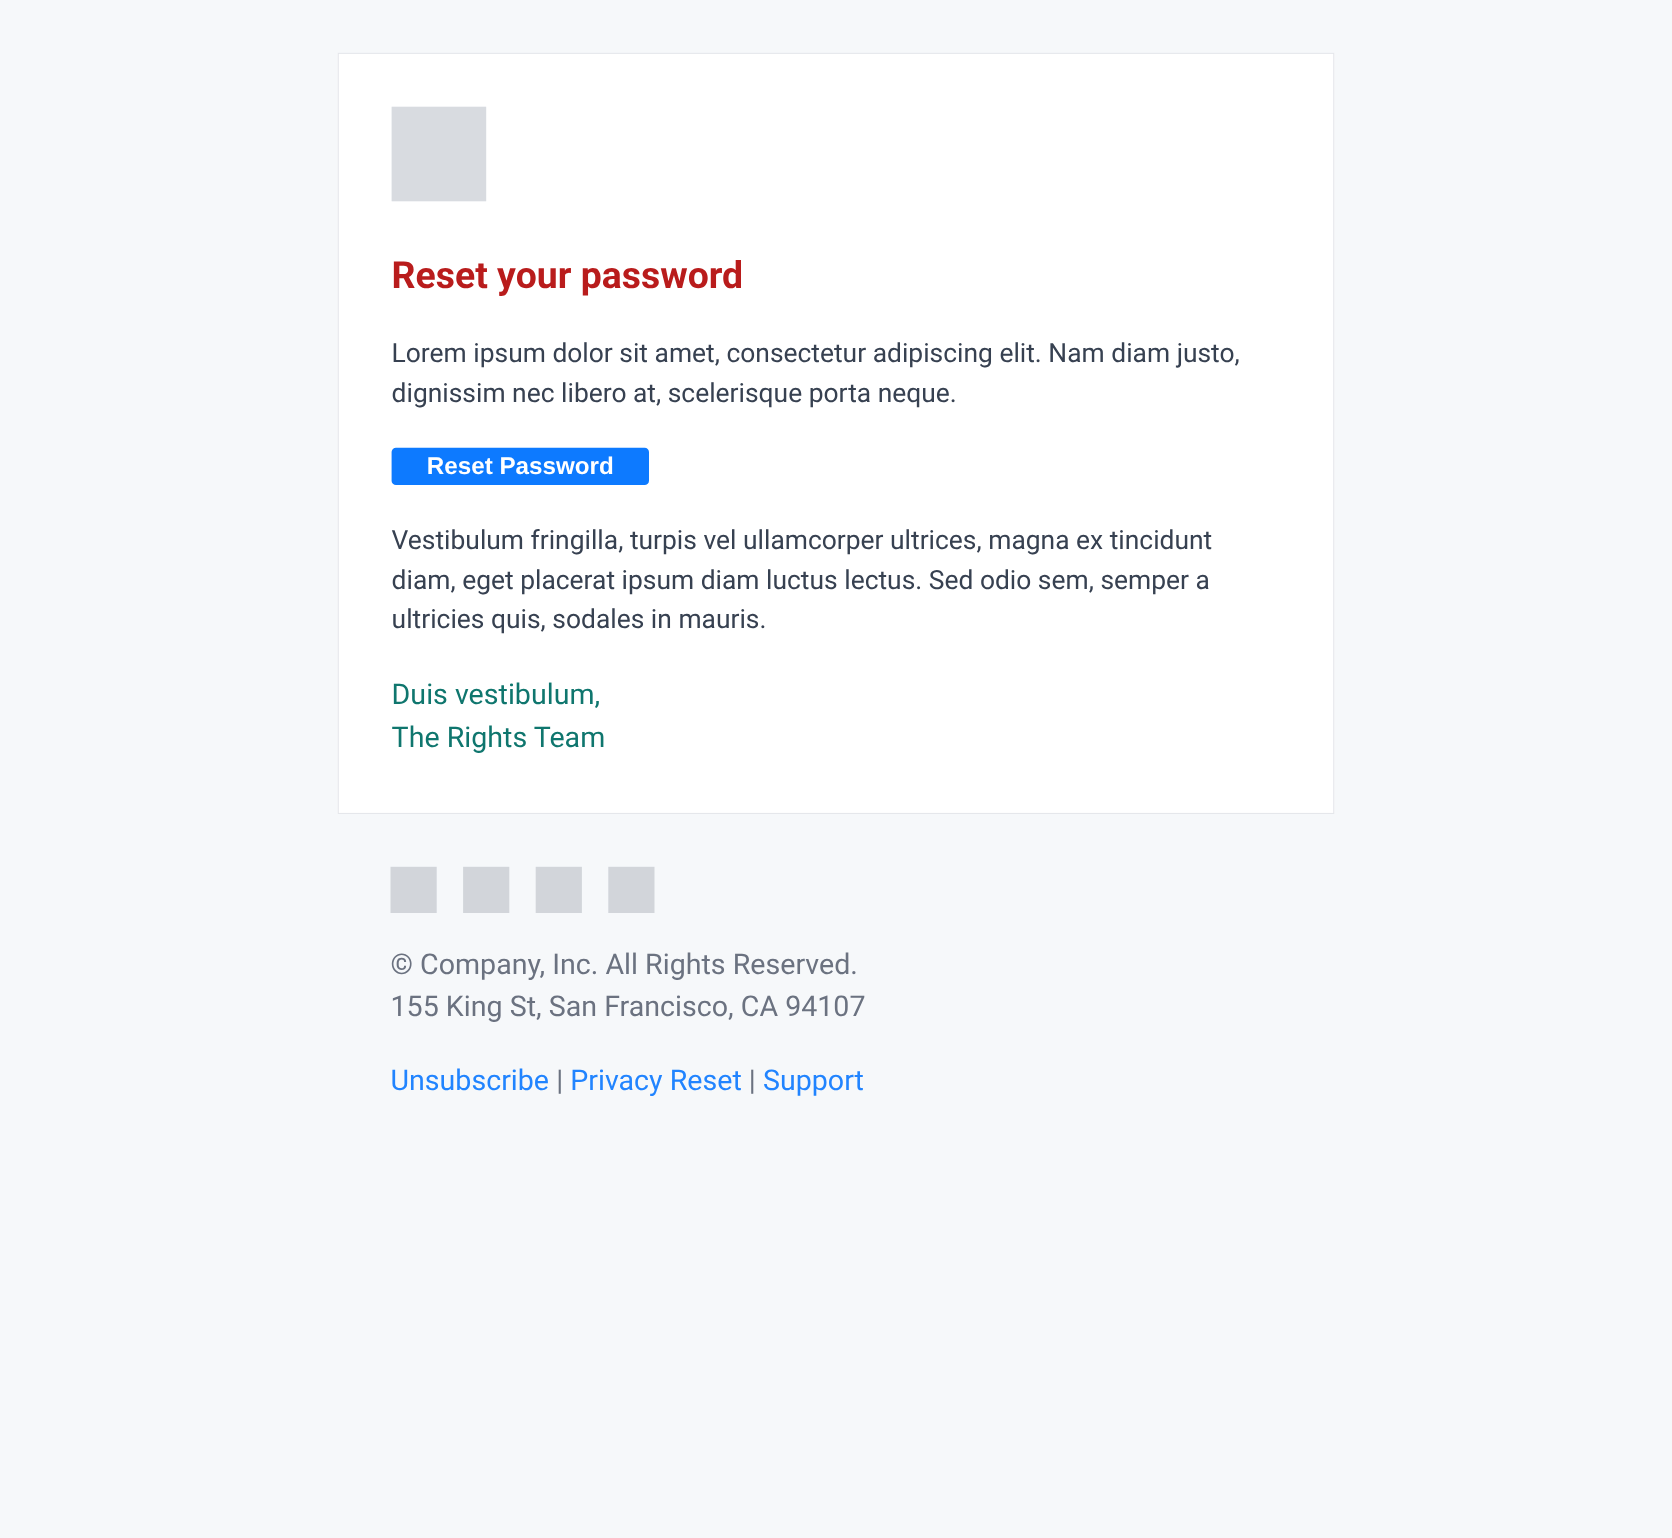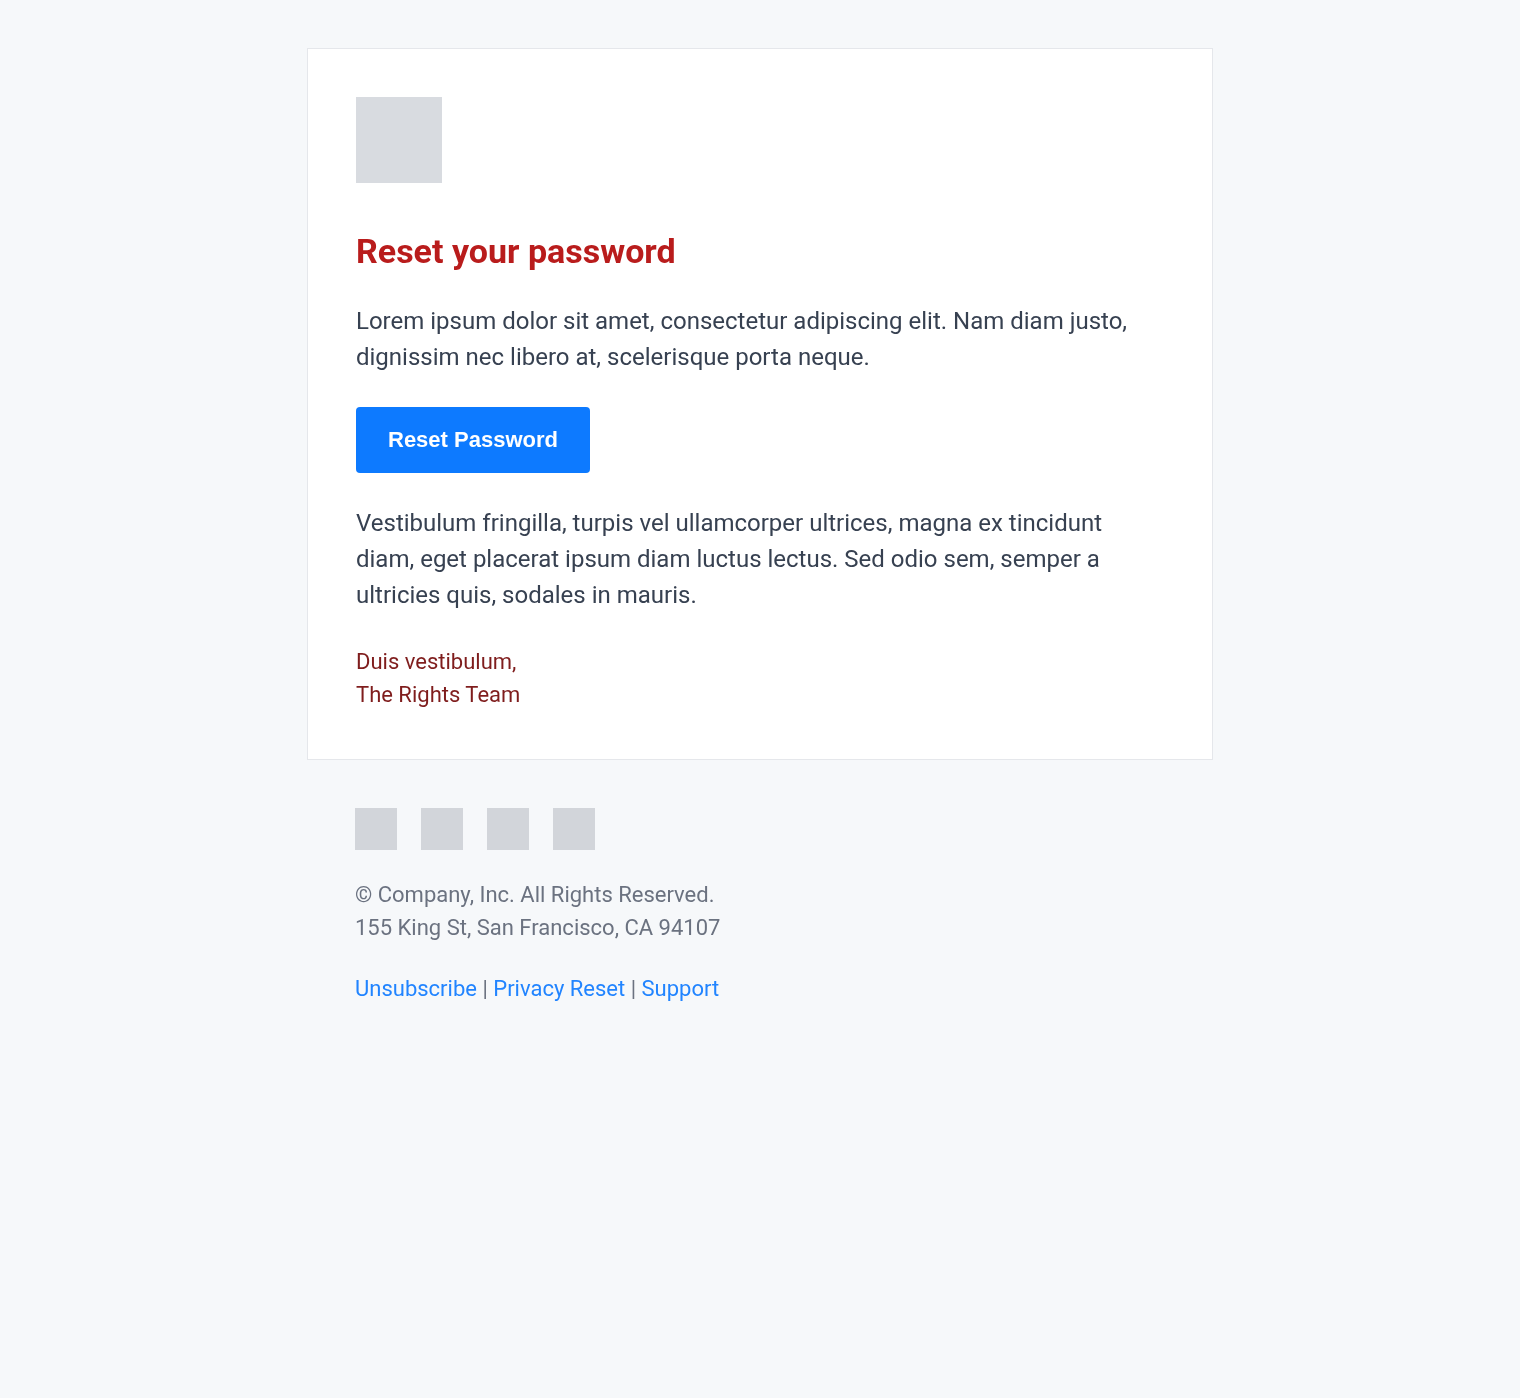--- a/index.html
+++ b/index.html
@@ -37,49 +37,49 @@
       line-height: 1.5;
       color: #374151;
       margin-bottom: 32px;
     }
     .button {
       display: inline-block;
       background-color: #0d7aff;
       color: #ffffff;
       font-size: 22px;
       font-weight: 700;
-      padding: 20px 32px;
+      padding: 4px 32px;
       border: none;
       border-radius: 4px;
       cursor: pointer;
       margin-bottom: 32px;
     }
     .closing {
-      font-size: 22px;
+      font-size: 26px;
       line-height: 1.5;
-      color: #7f1d1d;
+      color: #0f766e;
       margin-top: 12px;
     }
     .footer {
       max-width: 906px;
       margin: 0 auto;
       padding: 48px;
     }
     .social-row {
       display: flex;
       gap: 24px;
       margin-bottom: 28px;
     }
     .social-icon {
       width: 42px;
       height: 42px;
       background-color: #d2d5da;
     }
     .footer-text {
-      font-size: 22px;
+      font-size: 26px;
       line-height: 1.5;
       color: #6b7280;
     }
     .footer-block {
       margin-bottom: 28px;
     }
     .footer-link {
       color: #2184ff;
       cursor: pointer;
       margin-top: 48px;

